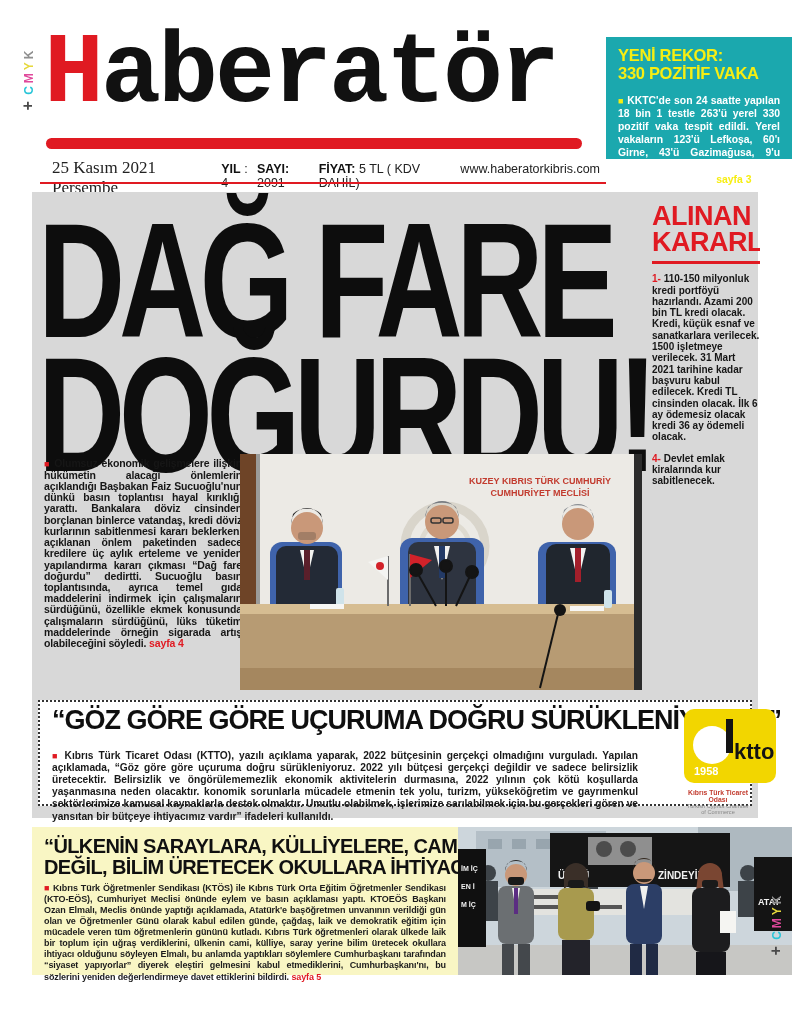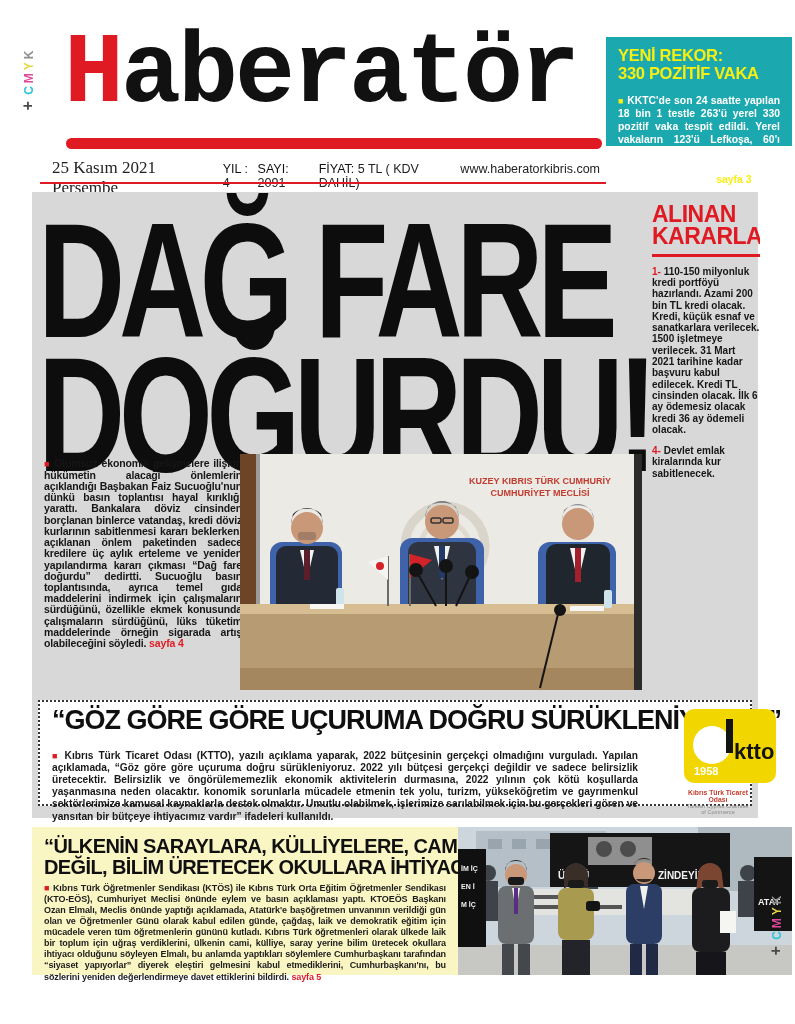--- a/index.html
+++ b/index.html
@@ -6,53 +6,53 @@
   html,body { background:#ffffff; }
   body { font-family:"Liberation Sans", sans-serif; }
   #page { position:relative; width:795px; height:1024px; background:#fff; overflow:hidden; }
 
   
   .cropmark { position:absolute; width:120px; text-align:center; transform:rotate(-90deg);
               font-weight:bold; font-size:12px; letter-spacing:3px; white-space:nowrap; }
   .cropmark .plus { color:#4a4a4a; font-size:16px; letter-spacing:0; }
 
   
-  #masthead { position:absolute; left:64px; top:22px; width:550px; }
+  #masthead { position:absolute; left:44px; top:22px; width:550px; }
   #masthead-title { font-family:"Liberation Mono", monospace; font-weight:bold; font-size:100px;
                     letter-spacing:-3px; color:#111; line-height:1.05; white-space:nowrap; }
   #masthead-title .red-h { color:#e01a22; }
   #masthead-bar { position:absolute; left:2px; top:116px; width:536px; height:11px;
                   background:#e01a22; border-radius:6px; }
   #dateline { position:absolute; left:52px; top:158px; width:548px; display:flex;
               justify-content:space-between; align-items:baseline; font-size:12.5px; color:#222; }
   #dateline .date-text { font-family:"Liberation Serif", serif; font-size:17px; }
-  #dateline b { font-weight:normal; color:#111; }
+  #dateline b { font-weight:bold; color:#111; }
   #dateline-rule { position:absolute; left:40px; top:182px; width:566px; height:2px; background:#e01a22; }
 
   
-  #covid-box { position:absolute; left:606px; top:37px; width:186px; height:109px;
+  #covid-box { position:absolute; left:606px; top:37px; width:186px; height:122px;
                background:#1ba8ae; padding:10px 12px 8px 12px; }
   #covid-box .covid-title { color:#f7ee12; font-weight:900; font-size:16.5px; line-height:1.08;
                             letter-spacing:-0.3px; }
   #covid-box .covid-body { margin-top:11px; color:#ffffff; font-weight:bold; font-size:10.4px;
                            line-height:1.26; text-align:justify; }
   .bullet-yellow { color:#f7ee12; font-size:9px; }
   .bullet-red { color:#e01a22; font-size:9px; }
   .pageref-yellow { color:#f7ee12; font-weight:bold; }
   .pageref-red { color:#e01a22; font-weight:bold; }
 
   
   #gray-panel { position:absolute; left:32px; top:192px; width:726px; height:626px; background:#d8d8d8; }
   .hl-line { position:absolute; left:6px; font-weight:900; font-size:116px; color:#0d0d0d;
              letter-spacing:-6px; white-space:nowrap; transform:scale(1.04,1.40);
              transform-origin:0 0; line-height:1; font-family:"Liberation Sans", sans-serif; }
   #hl1 { top:8px; } #hl2 { top:142px; }
 
   #decisions { position:absolute; left:620px; top:12px; width:108px; height:496px; overflow:hidden; }
-  #decisions .dec-title { color:#e01a22; font-weight:900; font-size:23px; line-height:0.95;
+  #decisions .dec-title { color:#e01a22; font-weight:900; font-size:27px; line-height:0.95;
                           letter-spacing:-0.5px; }
   #decisions .dec-rule { border:none; border-top:3px solid #e01a22; margin:6px 0 9px 0; width:100%; }
   .dec-item { font-size:10px; line-height:1.13; font-weight:bold; color:#161616; margin-bottom:10px; }
   .dec-item .dec-num { color:#e01a22; font-weight:900; }
 
   #lead-article { position:absolute; left:12px; top:266px; width:198px; height:238px; overflow:hidden;
                   font-size:10.5px; line-height:1.07; font-weight:bold; color:#161616;
                   text-align:justify; letter-spacing:-0.15px; }
 
   #photo-press { position:absolute; left:208px; top:262px; width:402px; height:236px; }

